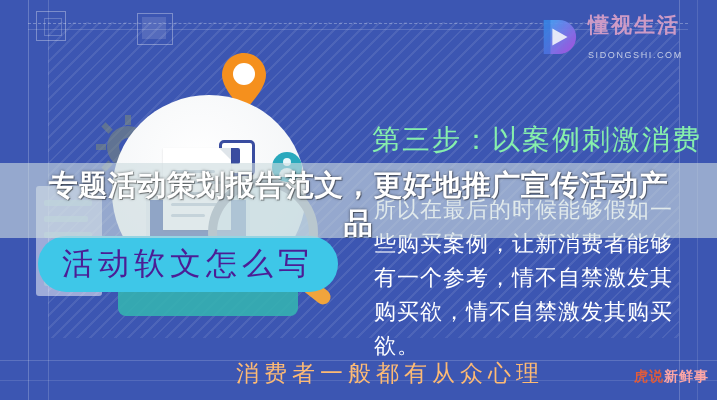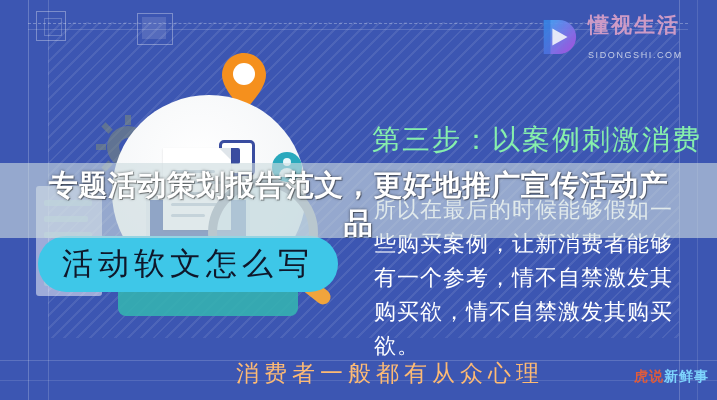--- a/index.html
+++ b/index.html
@@ -65,21 +65,21 @@
        border:9px solid #9aa6b2;background:rgba(190,222,232,.55);}
   .mag-handle{position:absolute;left:288px;top:262px;width:52px;height:15px;background:#f0a43c;border-radius:8px;
        transform:rotate(38deg);transform-origin:left center;}
   .teal-blob{position:absolute;left:118px;top:256px;width:180px;height:60px;background:#34b6b0;opacity:.85;border-radius:8px;}
 
   
   .pill{
     position:absolute;left:38px;top:236px;width:300px;height:56px;border-radius:28px;
     background:#3ec7e8;display:flex;align-items:center;justify-content:center;
   }
-  .pill span{color:#0f172a;font-size:31px;letter-spacing:5px;font-weight:400;}
+  .pill span{color:#4c1d95;font-size:31px;letter-spacing:5px;font-weight:400;}
 
   
   .step-title{position:absolute;left:372px;top:86px;color:#86efac;font-size:28px;letter-spacing:2px;white-space:nowrap;margin-top:35px;}
   .body-text{position:absolute;left:374px;top:193px;width:300px;color:#ffffff;font-size:22px;line-height:34px;letter-spacing:1px;}
   .bottom-line{position:absolute;left:236px;top:358px;color:#fdba74;font-size:23px;letter-spacing:5px;white-space:nowrap;}
 
   
   .band{position:absolute;left:0;top:163px;width:717px;height:75px;background:rgba(205,220,222,.62);}
   .band-title{
     position:absolute;left:0;top:166px;width:717px;padding:0 44px;box-sizing:border-box;
@@ -89,21 +89,21 @@
   }
 
   
   .wm-tr{position:absolute;left:540px;top:14px;display:flex;align-items:center;gap:10px;opacity:.92;}
   .wm-tr .logo{width:38px;height:38px;position:relative;}
   .wm-tr .wtext{display:flex;flex-direction:column;line-height:1;}
   .wm-tr .cn{font-size:21px;font-weight:700;color:#d9a0c8;letter-spacing:2px;}
   .wm-tr .en{font-size:9px;color:#cfd6ea;letter-spacing:1.6px;margin-top:16px;}
   .wm-br{position:absolute;left:634px;top:368px;font-size:14px;font-weight:700;letter-spacing:1px;}
   .wm-br .a{color:#e05b3a;}
-  .wm-br .b{color:#7dd3fc;font-family:Liberation Serif, serif;}
+  .wm-br .b{color:#fca5a5;font-family:Liberation Serif, serif;}
 </style>
 </head>
 <body>
 
 <div class="stage">
 
   <div class="bg-base"></div>
   <div class="bg-hatch"></div>
   <div class="bg-vert-left"></div>
   <div class="bg-vert-left2"></div>

